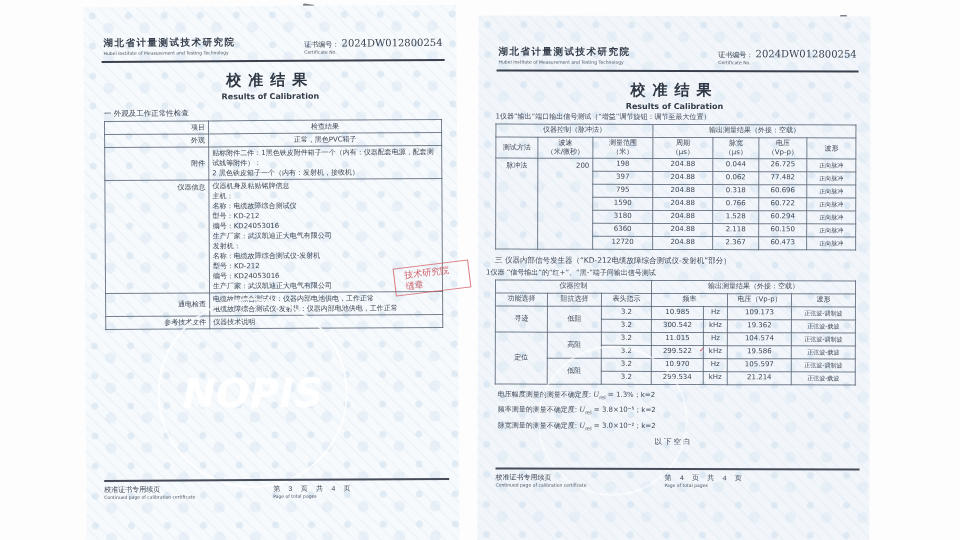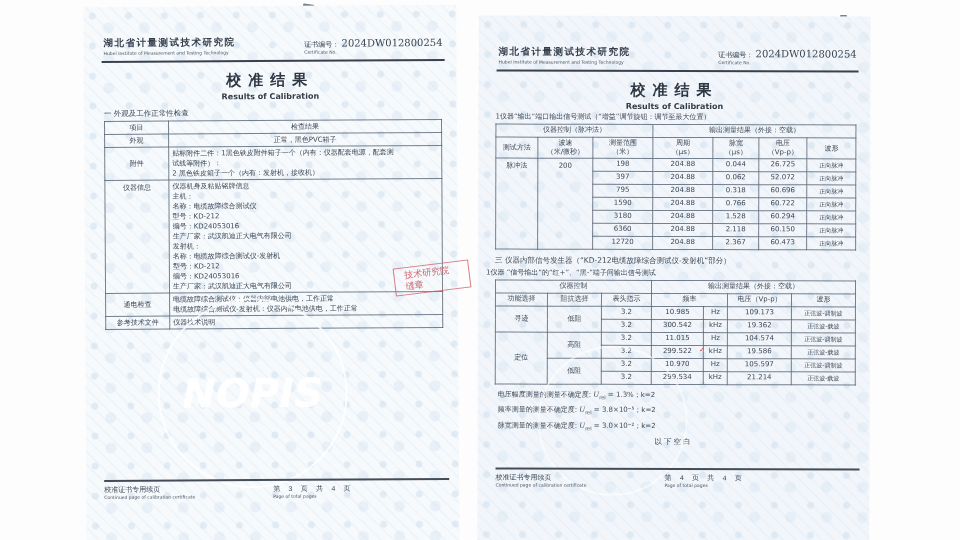--- a/index.html
+++ b/index.html
@@ -36,21 +36,21 @@
   .sub-line { font-size:7px; margin:1px 0 2px 22px; }
 
   table { border-collapse:collapse; table-layout:fixed; }
   td, th { border:1px solid rgba(85,98,114,.8); font-size:7px; font-weight:normal;
            padding:1px 3px; vertical-align:middle; color:#3d4654; }
   .tc { text-align:center; }
   .lines div { line-height:10px; }
 
   .ltable { margin:2px 0 0 20px; width:338px; }
   .ltable td { line-height:10px; }
-  .ltable .c1 { width:64px; text-align:center; }
+  .ltable .c1 { width:104px; text-align:right; }
 
   .rtable { margin:2px 0 0 17px; width:360px; }
   .rtable td { text-align:center; line-height:9.5px; height:13px; }
   .rtable .h2 div { line-height:9px; }
   .wave { font-size:6px; }
   .freqcell { position:relative; }
   .tick { position:absolute; right:-2px; top:0; color:#c9404a; font-size:7px; }
 
   .unc { font-size:7px; margin:5px 0 0 20px; }
   .unc i { font-style:italic; font-family:"DejaVu Serif","Liberation Serif",serif; }
@@ -235,32 +235,32 @@
       <td>
             <div>电压</div>
             <div>（Vp-p）</div>
           </td>
       <td>
             <div>波形</div>
           </td>
     </tr>
     <tr>
       <td rowspan="7" style="vertical-align:top;padding-top:3px;">脉冲法</td>
-      <td rowspan="7" style="vertical-align:top;padding-top:3px;">200</td>
+      <td rowspan="7" style="vertical-align:top;padding-top:3px;text-align:right;">200</td>
       <td>198</td>
           <td>204.88</td>
       <td>0.044</td>
           <td>26.725</td>
       <td class="wave">正向脉冲</td>
     </tr>
     <tr>
       <td>397</td>
           <td>204.88</td>
       <td>0.062</td>
-          <td>52.072</td>
+          <td>77.482</td>
       <td class="wave">正向脉冲</td>
     </tr>
     <tr>
       <td>795</td>
           <td>204.88</td>
       <td>0.318</td>
           <td>60.696</td>
       <td class="wave">正向脉冲</td>
     </tr>
     <tr>

